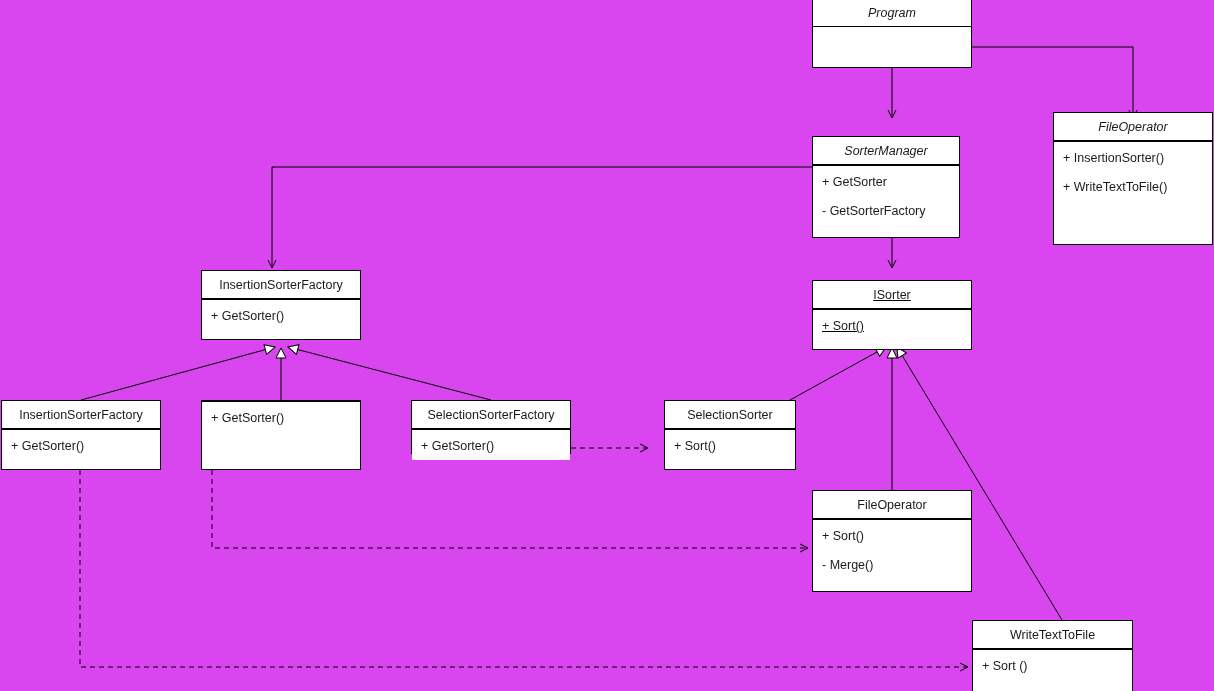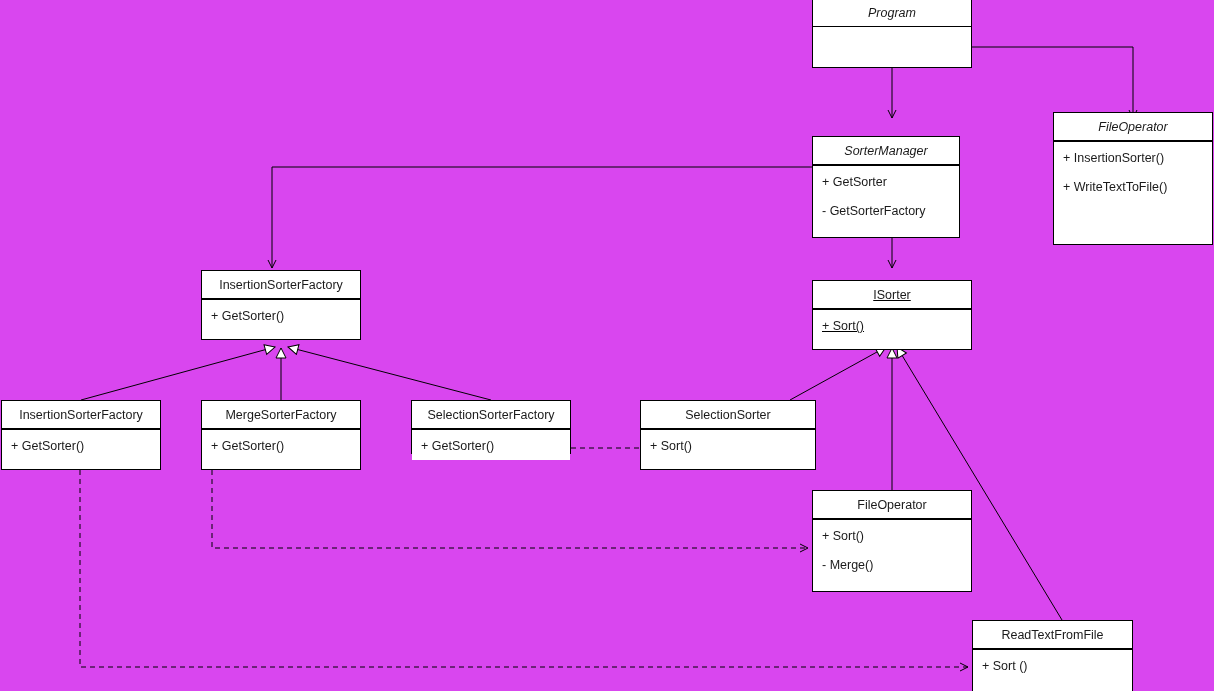--- a/index.html
+++ b/index.html
@@ -122,45 +122,44 @@
           <div class="uml-member">+ Sort()</div>
         </div>
       </div>
       <div class="uml-class" style="left: 1px; top: 400px; width: 160px; height: 70px;">
         <div class="uml-title">InsertionSorterFactory</div>
         <div class="uml-members">
           <div class="uml-member">+ GetSorter()</div>
         </div>
       </div>
       <div class="uml-class" style="left: 201px; top: 400px; width: 160px; height: 70px;">
-        <div class="uml-title">MergeSorterFactory</div>
         <div class="uml-members">
           <div class="uml-member">+ GetSorter()</div>
         </div>
       </div>
       <div class="uml-class" style="left: 411px; top: 400px; width: 160px; height: 54px;">
         <div class="uml-title">SelectionSorterFactory</div>
         <div class="uml-members">
           <div class="uml-member">+ GetSorter()</div>
         </div>
       </div>
-      <div class="uml-class" style="left: 640px; top: 400px; width: 176px; height: 70px;">
+      <div class="uml-class" style="left: 664px; top: 400px; width: 132px; height: 70px;">
         <div class="uml-title">SelectionSorter</div>
         <div class="uml-members">
           <div class="uml-member">+ Sort()</div>
         </div>
       </div>
       <div class="uml-class" style="left: 812px; top: 490px; width: 160px; height: 102px;">
         <div class="uml-title">FileOperator</div>
         <div class="uml-members">
           <div class="uml-member">+ Sort()</div>
           <div class="uml-member">- Merge()</div>
         </div>
       </div>
       <div class="uml-class" style="left: 972px; top: 620px; width: 161px; height: 73px;">
-        <div class="uml-title">ReadTextFromFile</div>
+        <div class="uml-title">WriteTextToFile</div>
         <div class="uml-members">
           <div class="uml-member">+ Sort ()</div>
         </div>
       </div>
     </div>
 
 </div>
 
 </body></html>

